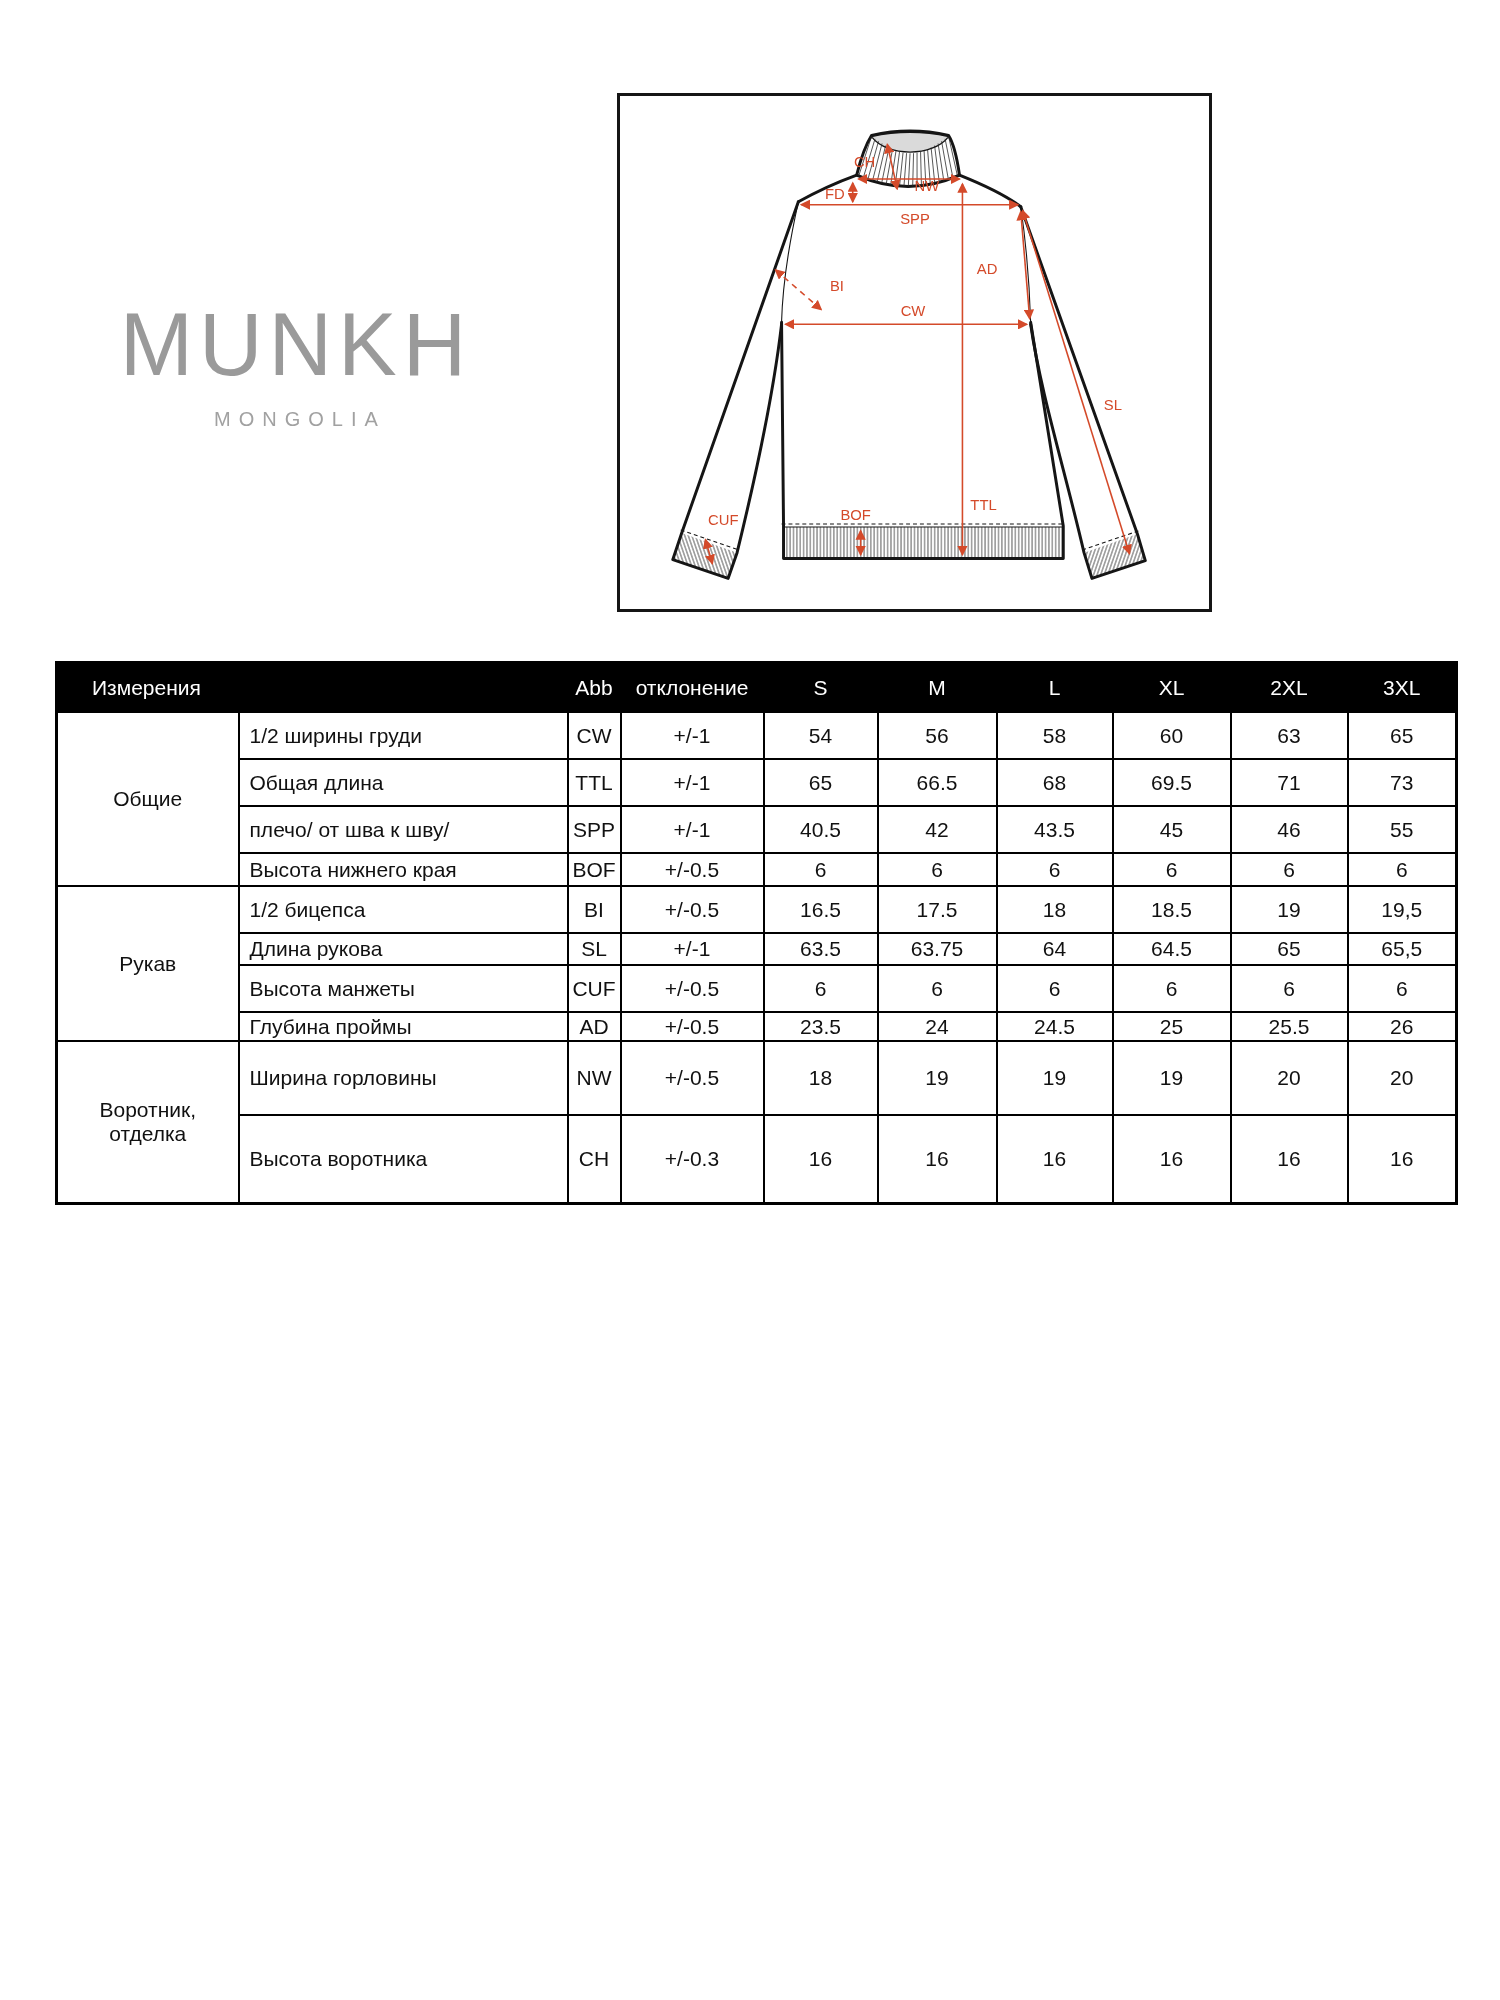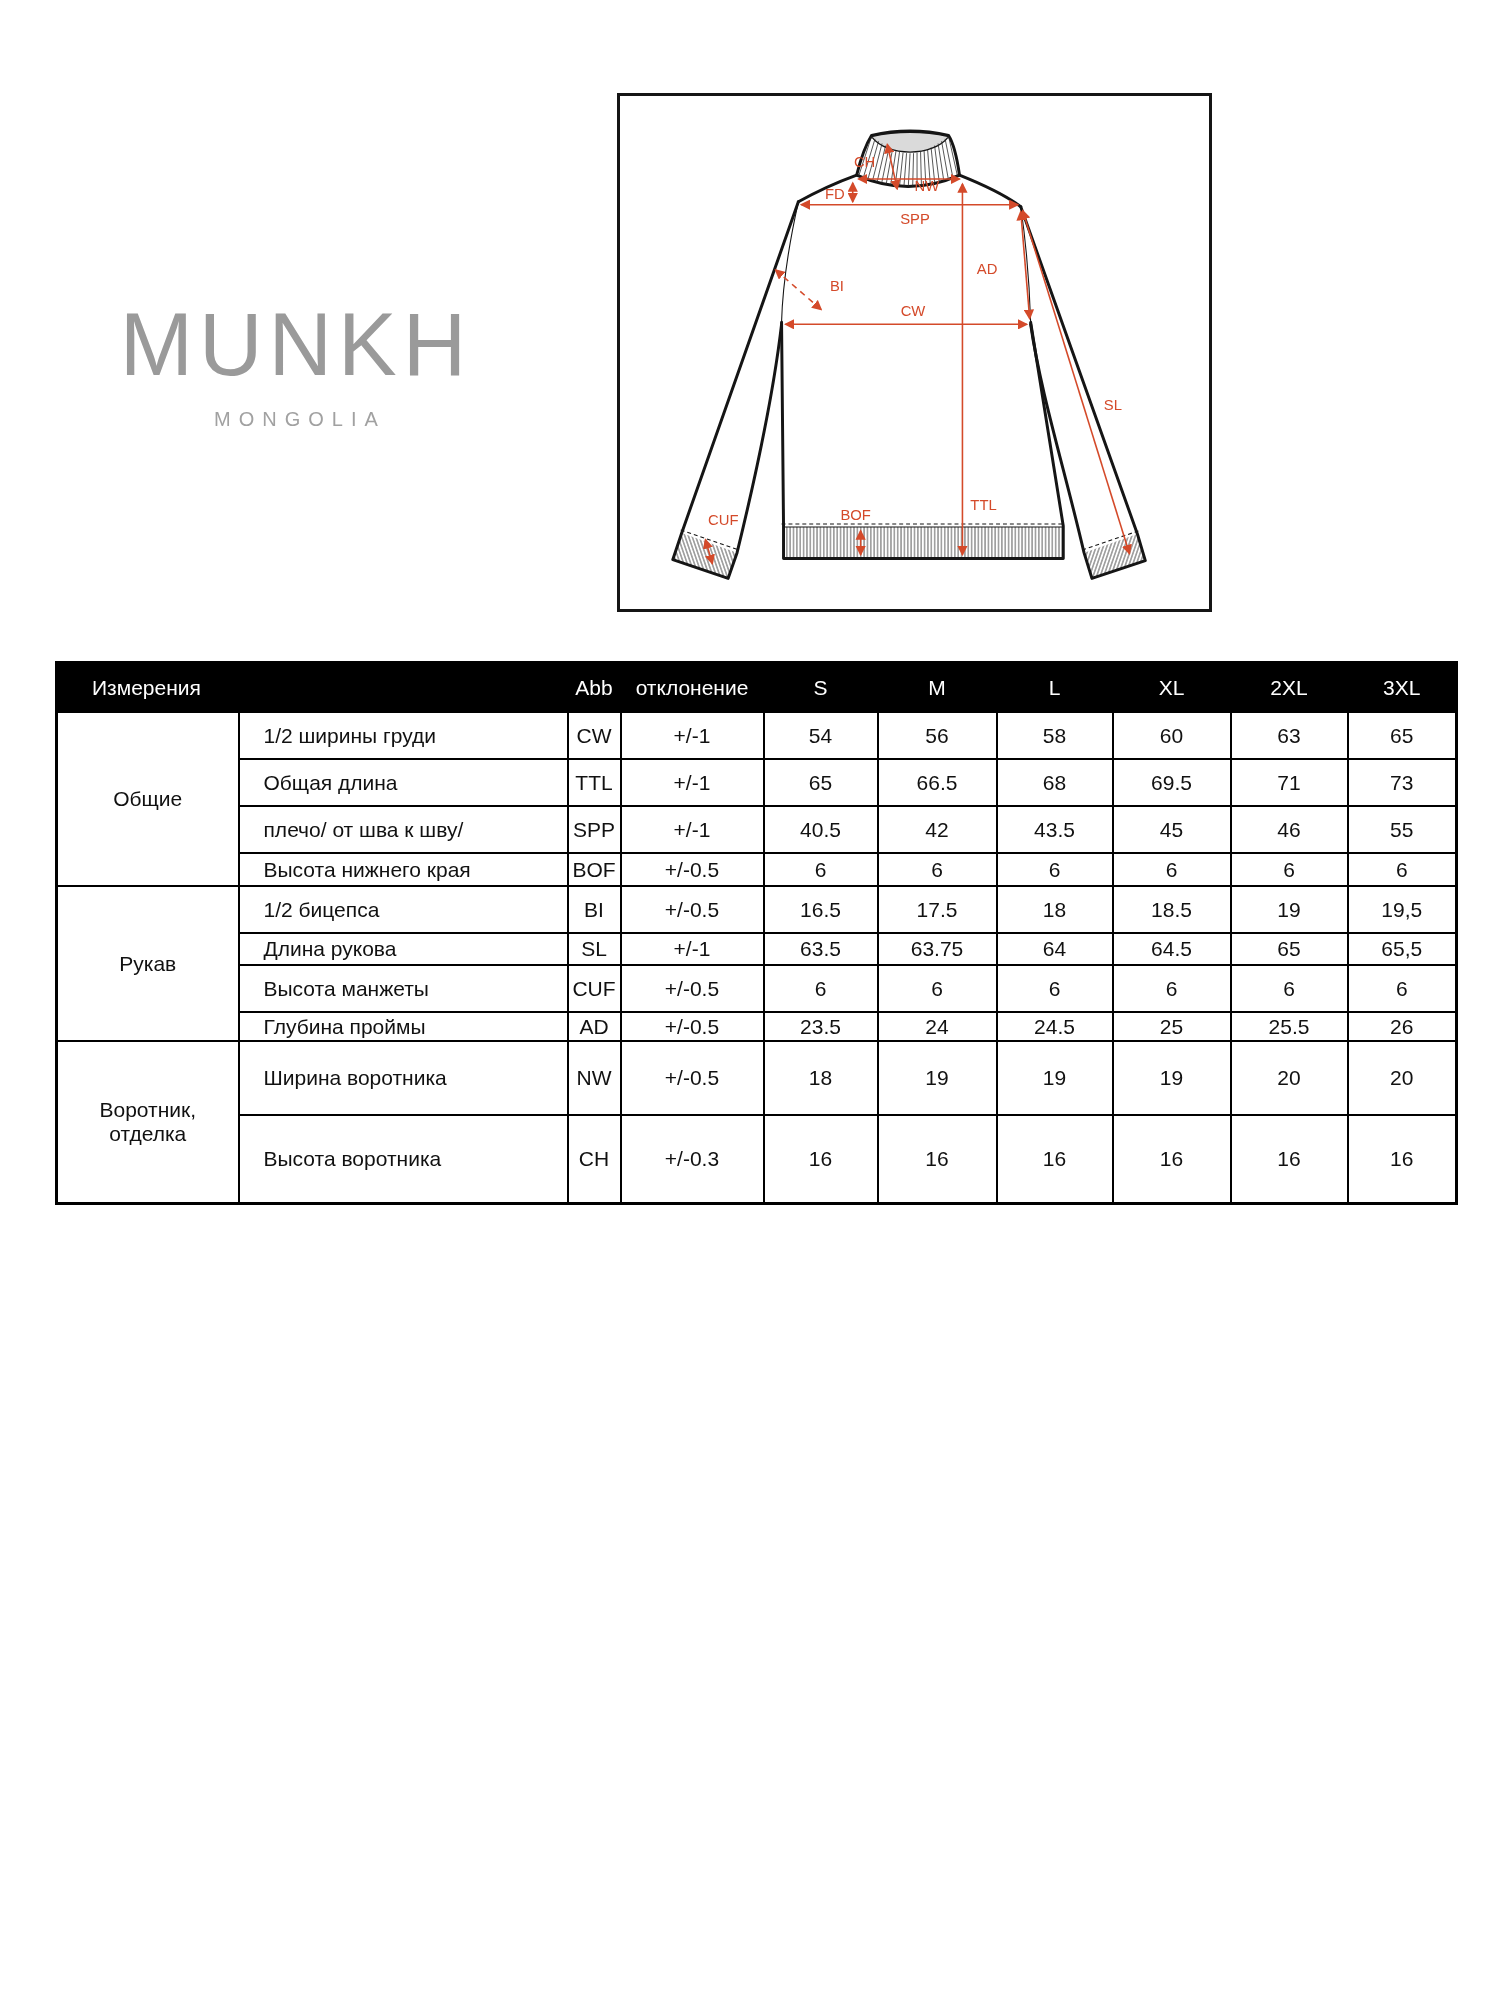--- a/index.html
+++ b/index.html
@@ -22,21 +22,21 @@
   .seam{stroke:#151515;stroke-width:1.1;fill:none;}
   .dash{stroke:#151515;stroke-width:1.1;fill:none;stroke-dasharray:4 3;}
 
   
   .size-table{position:absolute;left:55px;top:661px;}
   table{border-collapse:collapse;table-layout:fixed;width:1400px;border:3px solid #000;}
   th,td{border:2px solid #000;font-size:21px;font-weight:normal;text-align:center;
         padding:0;overflow:hidden;}
   thead th{background:#000;color:#fff;border-color:#000;height:47px;}
   th.th-meas{text-align:left;padding-left:34px;}
-  td.name-cell{text-align:left;padding-left:24px;}
+  td.name-cell{text-align:left;padding-left:10px;}
   td.group-cell{text-align:center;padding:0 14px;}
 </style>
 </head>
 <body>
 
 <div class="logo">
   <div class="brand">MUNKH</div>
   <div class="sub">MONGOLIA</div>
 </div>
 
@@ -261,21 +261,21 @@
           <td>+/-0.5</td>
           <td>23.5</td>
           <td>24</td>
           <td>24.5</td>
           <td>25</td>
           <td>25.5</td>
           <td>26</td>
         </tr>
         <tr style="height: 74px;">
           <td rowspan="2" class="group-cell">Воротник, отделка</td>
-          <td class="name-cell">Ширина воротника</td>
+          <td class="name-cell">Ширина горловины</td>
           <td>NW</td>
           <td>+/-0.5</td>
           <td>18</td>
           <td>19</td>
           <td>19</td>
           <td>19</td>
           <td>20</td>
           <td>20</td>
         </tr>
         <tr style="height: 88px;">

